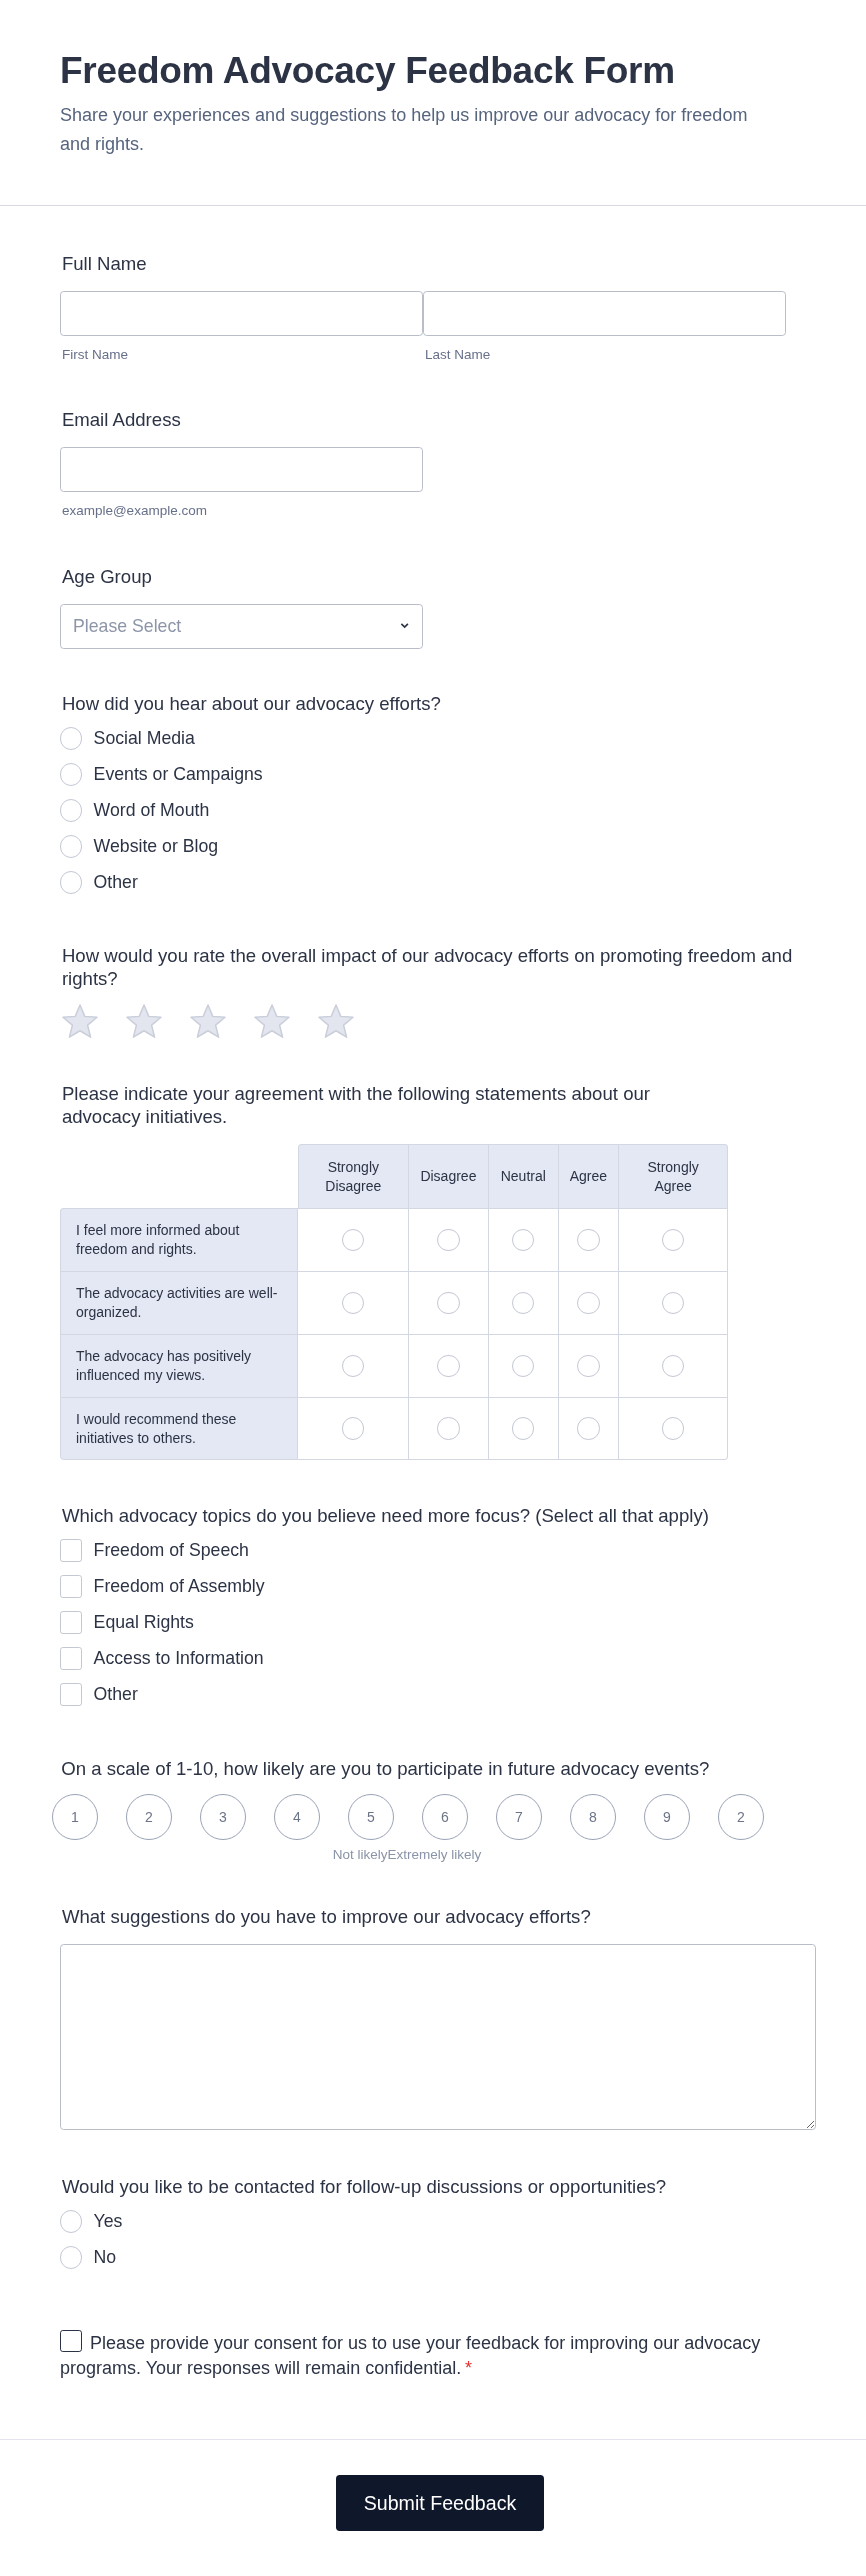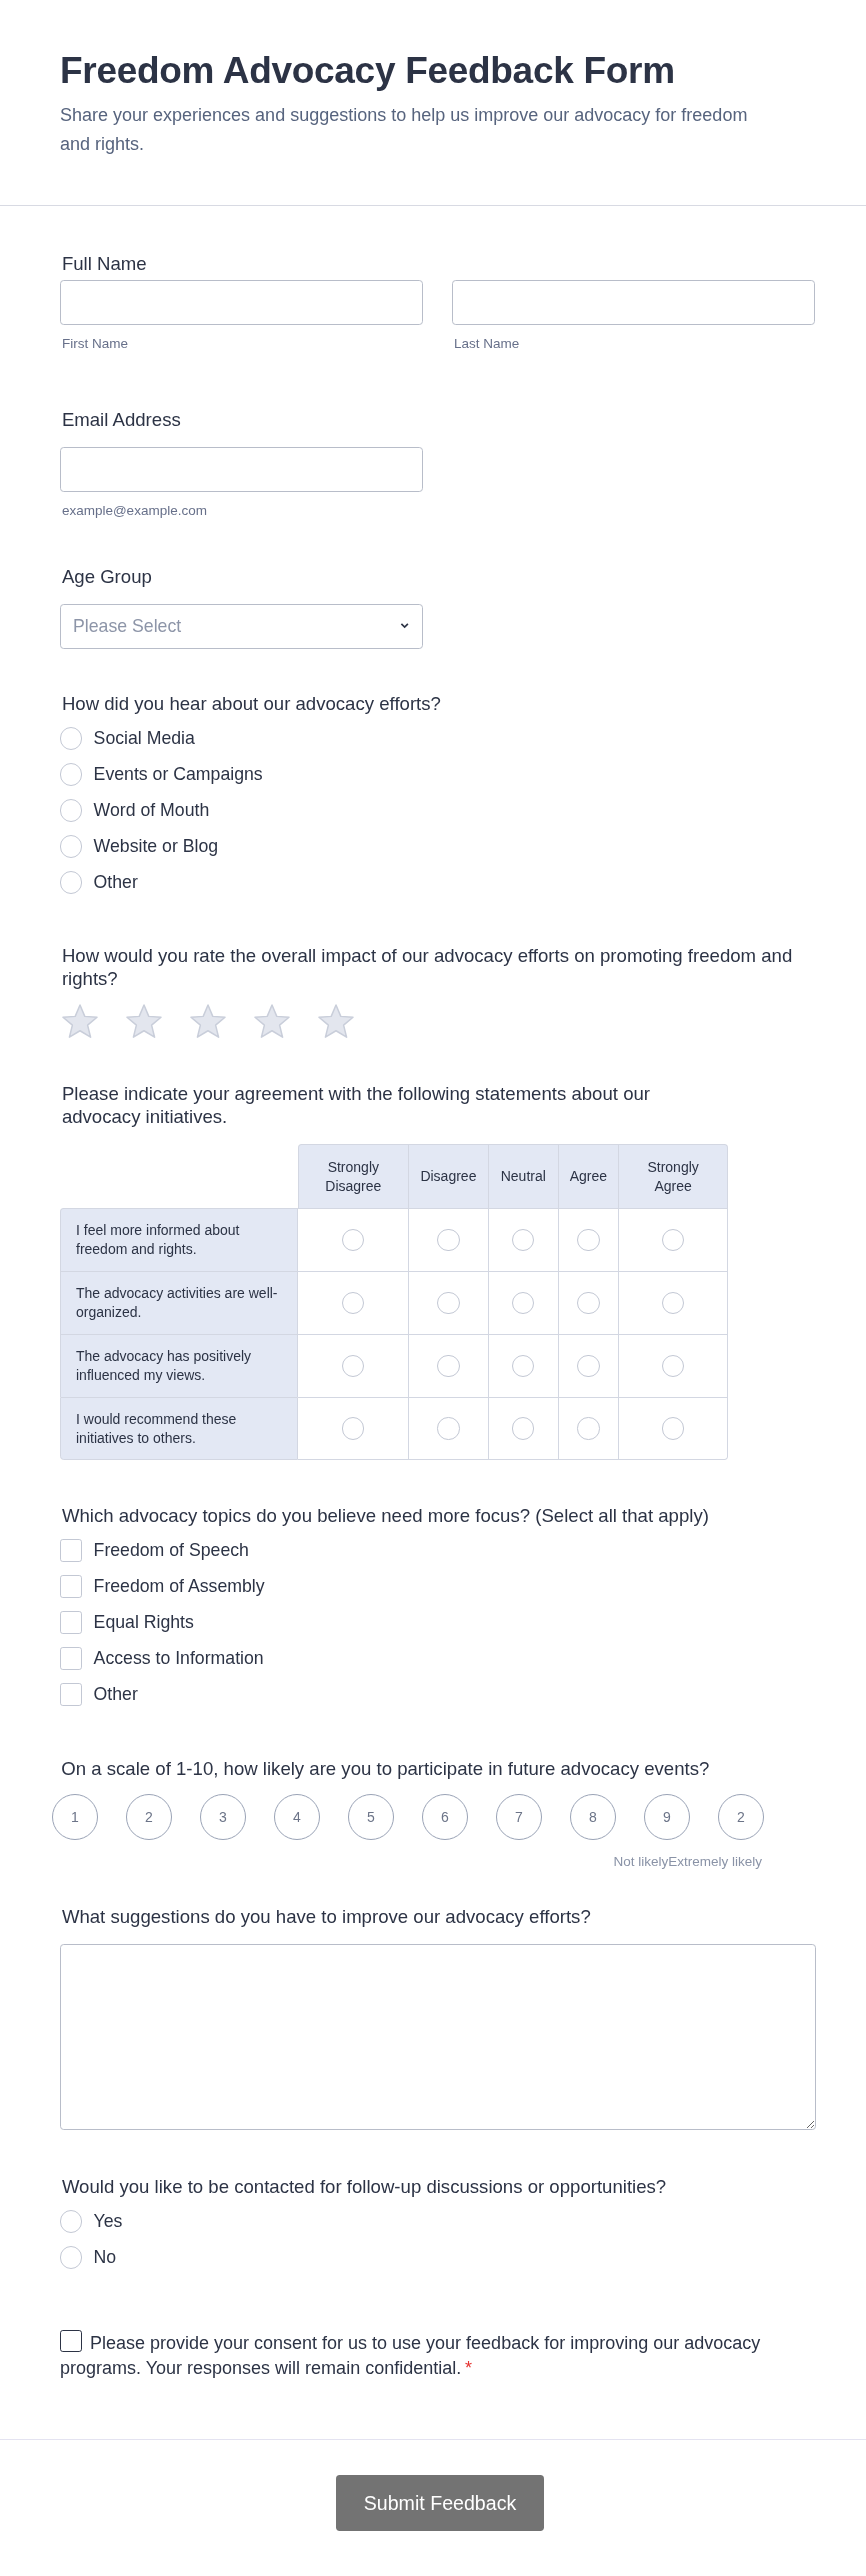--- a/index.html
+++ b/index.html
@@ -31,43 +31,43 @@
   .matrix td { height: 63px; border-top: 0.9px solid #d3d7e2; border-right: 0.9px solid #d3d7e2; text-align: center; }
   .matrix td.rowlabel { background: #e3e8f4; text-align: left; padding: 0 15px; font-size: 14px; line-height: 18.6px; border-left: 0.9px solid #d3d7e2; color: #2c3345; }
   .matrix tr:last-child td { border-bottom: 0.9px solid #d3d7e2; }
   .matrix tr:first-child td.rowlabel { border-top-left-radius: 3.7px; }
   .matrix tr:last-child td.rowlabel { border-bottom-left-radius: 3.7px; }
   .matrix tr:last-child td:last-child { border-bottom-right-radius: 3.7px; }
   .matrix .radio { margin: 0 auto; }
 
   .scale { display: flex; gap: 28px; margin-top: 13px; }
   .scale .num { width: 46px; height: 46px; border-radius: 50%; border: 1.4px solid #9aa3b6; display: flex; align-items: center; justify-content: center; font-size: 14px; color: #6c7488; }
-  .scale-labels { display: flex; justify-content: flex-end; width: 708px; margin-top: 14px; font-size: 13.5px; color: #8a93a7; }
+  .scale-labels { display: flex; justify-content: center; width: 708px; margin-top: 7px; font-size: 13.5px; color: #8a93a7; }
 
   textarea.ta { border: 0.9px solid #b8bdc9; border-radius: 3.7px; width: 756px; height: 186px; resize: vertical; display: block; font-family: "Liberation Sans", sans-serif; }
 
   .consent { font-size: 18px; line-height: 25px; color: #2c3345; width: 708px; }
   .consent .check { display: inline-block; vertical-align: -3.7px; border-color: #2c3345; border-width: 1.9px; margin-right: 7.5px; }
   .req { color: #e5322f; margin-left: 3.7px; }
 
   .footer { position: absolute; left: 0; top: 2439px; width: 867px; height: 137px; border-top: 0.9px solid #e4e3f1; }
-  .submit { position: absolute; left: 336px; top: 35px; width: 208px; height: 56px; background: #737373; color: #fff; border: none; border-radius: 3.7px; font-size: 19.6px; font-family: "Liberation Sans", sans-serif; }
+  .submit { position: absolute; left: 336px; top: 35px; width: 208px; height: 56px; background: #0f172a; color: #fff; border: none; border-radius: 3.7px; font-size: 19.6px; font-family: "Liberation Sans", sans-serif; }
   .chev { position: absolute; right: 13px; top: 16px; width: 9.3px; height: 9.3px; }
 </style>
 </head>
 <body>
 
 <div class="header">
   <h1 class="title">Freedom Advocacy Feedback Form</h1>
   <p class="subtitle">Share your experiences and suggestions to help us improve our advocacy for freedom and rights.</p>
 </div>
 
 <div class="field" style="top:252px; width:756px;">
   <div class="label" style="padding-left:1.9px;">Full Name</div>
-  <div style="display:flex; gap:29px; margin-top:4px;">
+  <div style="display:flex; margin-top:15px;">
     <div style="width:363px;">
       <input class="input" style="width: 363px;" value="">
       <div class="sublabel" style="margin-top:11.2px; padding-left:1.9px;">First Name</div>
     </div>
     <div style="width:363px;">
       <input class="input" style="width: 363px;" value="">
       <div class="sublabel" style="margin-top:11.2px; padding-left:1.9px;">Last Name</div>
     </div>
   </div>
 </div>

